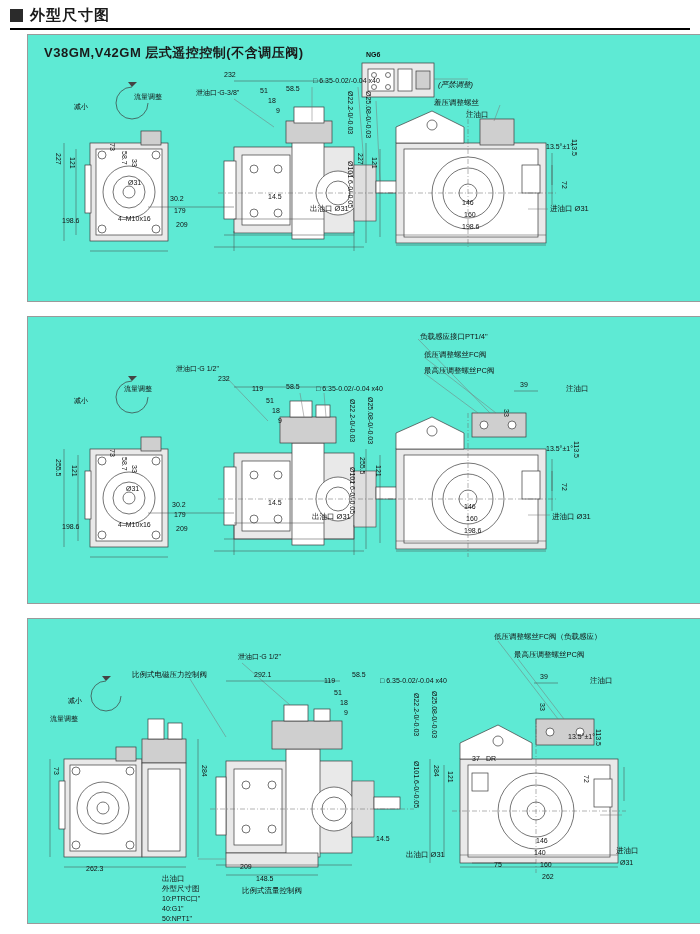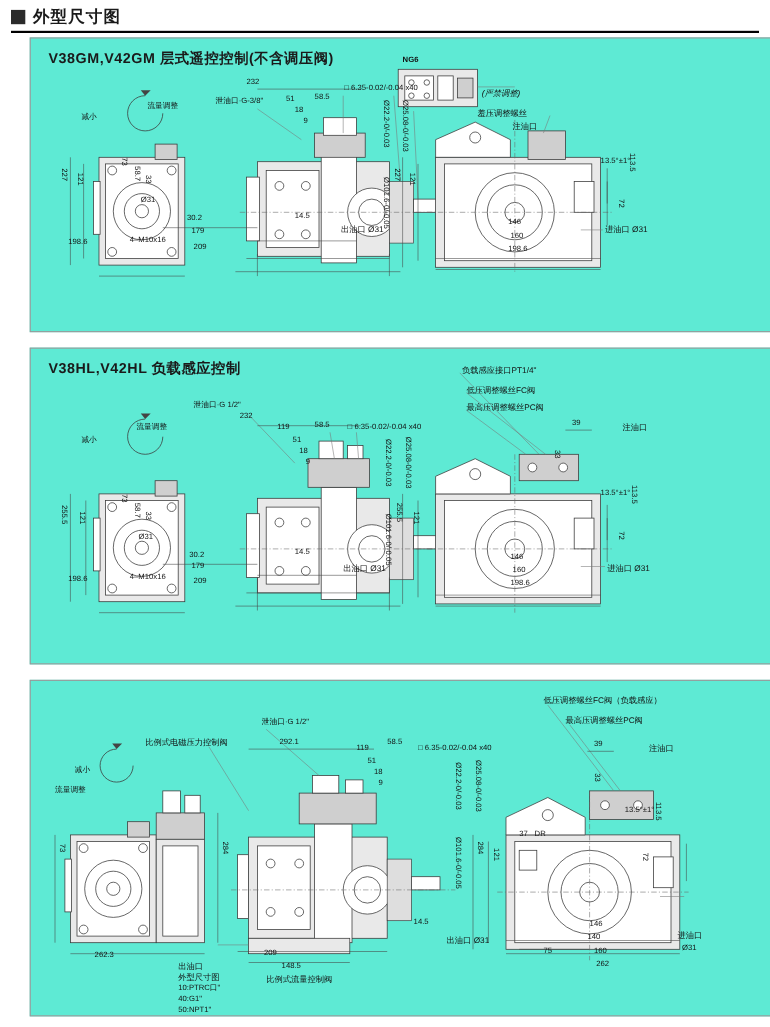--- a/index.html
+++ b/index.html
@@ -199,21 +199,20 @@
       <div class="lbl v" style="left:542px;top:104px;">113.5</div>
       <div class="lbl v" style="left:532px;top:146px;">72</div>
       <div class="lbl" style="left:434px;top:164px;">146</div>
       <div class="lbl" style="left:436px;top:176px;">160</div>
       <div class="lbl" style="left:434px;top:188px;">198.6</div>
       <div class="lbl cn" style="left:522px;top:170px;">进油口 Ø31</div>
     </div>
   </div>
 
   <div class="section sec2">
-    <div class="sec-title">V38HL,V42HL 负载感应控制</div>
 
     <svg width="680" height="288">
 
       <g>
         <rect class="fillg" x="62" y="132" width="78" height="98"></rect>
         <rect class="fillw" x="68" y="138" width="66" height="86"></rect>
         <circle class="fillw" cx="101" cy="181" r="26"></circle>
         <circle class="fillw" cx="101" cy="181" r="16"></circle>
         <circle class="fillw" cx="101" cy="181" r="6"></circle>
         <circle class="fillw" cx="74" cy="144" r="4"></circle>

